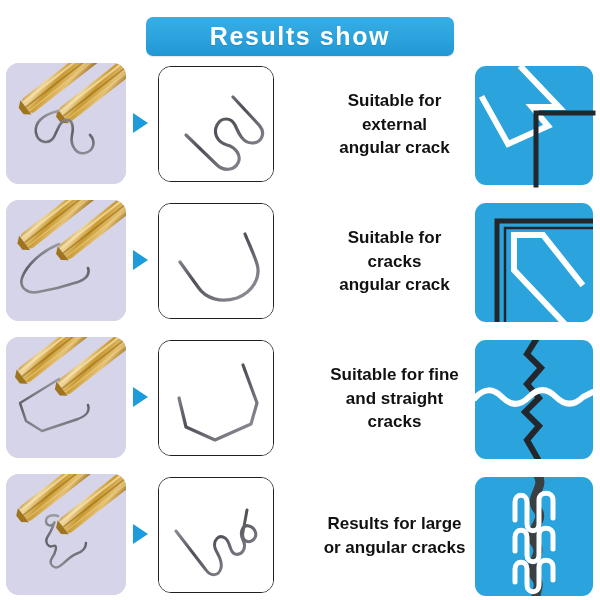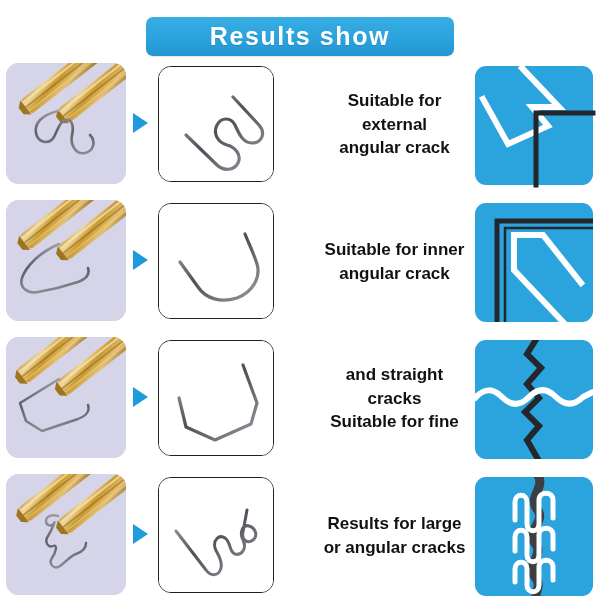--- a/index.html
+++ b/index.html
@@ -245,21 +245,21 @@
     <div class="staple-card">
       <svg width="116" height="116" viewBox="0 0 116 116">
         <rect x="0" y="0" width="116" height="116" fill="#ffffff"></rect>
         <path d="M21 58 L39 83 C47 95 62 99 78 94 C94 88 102 73 98 60
                  C95 50 90 40 86 30" fill="none" stroke="url(#sw1)" stroke-width="3.2" stroke-linecap="round" stroke-linejoin="round"></path>
       </svg>
     </div>
 
     <div class="caption">
       <div>
-        <span>Suitable for inner</span>
+        <span>Suitable for cracks</span>
         <span>angular crack</span>
       </div>
     </div>
 
     <div class="crack-icon">
       <svg width="118" height="119" viewBox="0 0 118 119">
         <defs>
           <clipPath id="cl2">
               <rect x="0" y="0" width="118" height="119" rx="11"></rect>
             </clipPath>
@@ -302,22 +302,22 @@
 
     <div class="staple-card">
       <svg width="116" height="116" viewBox="0 0 116 116">
         <rect x="0" y="0" width="116" height="116" fill="#ffffff"></rect>
         <path d="M20 57 L27 86 L56 99 L92 83 L98 62 L84 24" fill="none" stroke="url(#sw1)" stroke-width="3.2" stroke-linecap="round" stroke-linejoin="round"></path>
       </svg>
     </div>
 
     <div class="caption">
       <div>
+        <span>Suitable for fine</span>
         <span>and straight cracks</span>
-        <span>Suitable for fine</span>
       </div>
     </div>
 
     <div class="crack-icon">
       <svg width="118" height="119" viewBox="0 0 118 119">
         <defs>
           <clipPath id="cl3">
               <rect x="0" y="0" width="118" height="119" rx="11"></rect>
             </clipPath>
         </defs>

